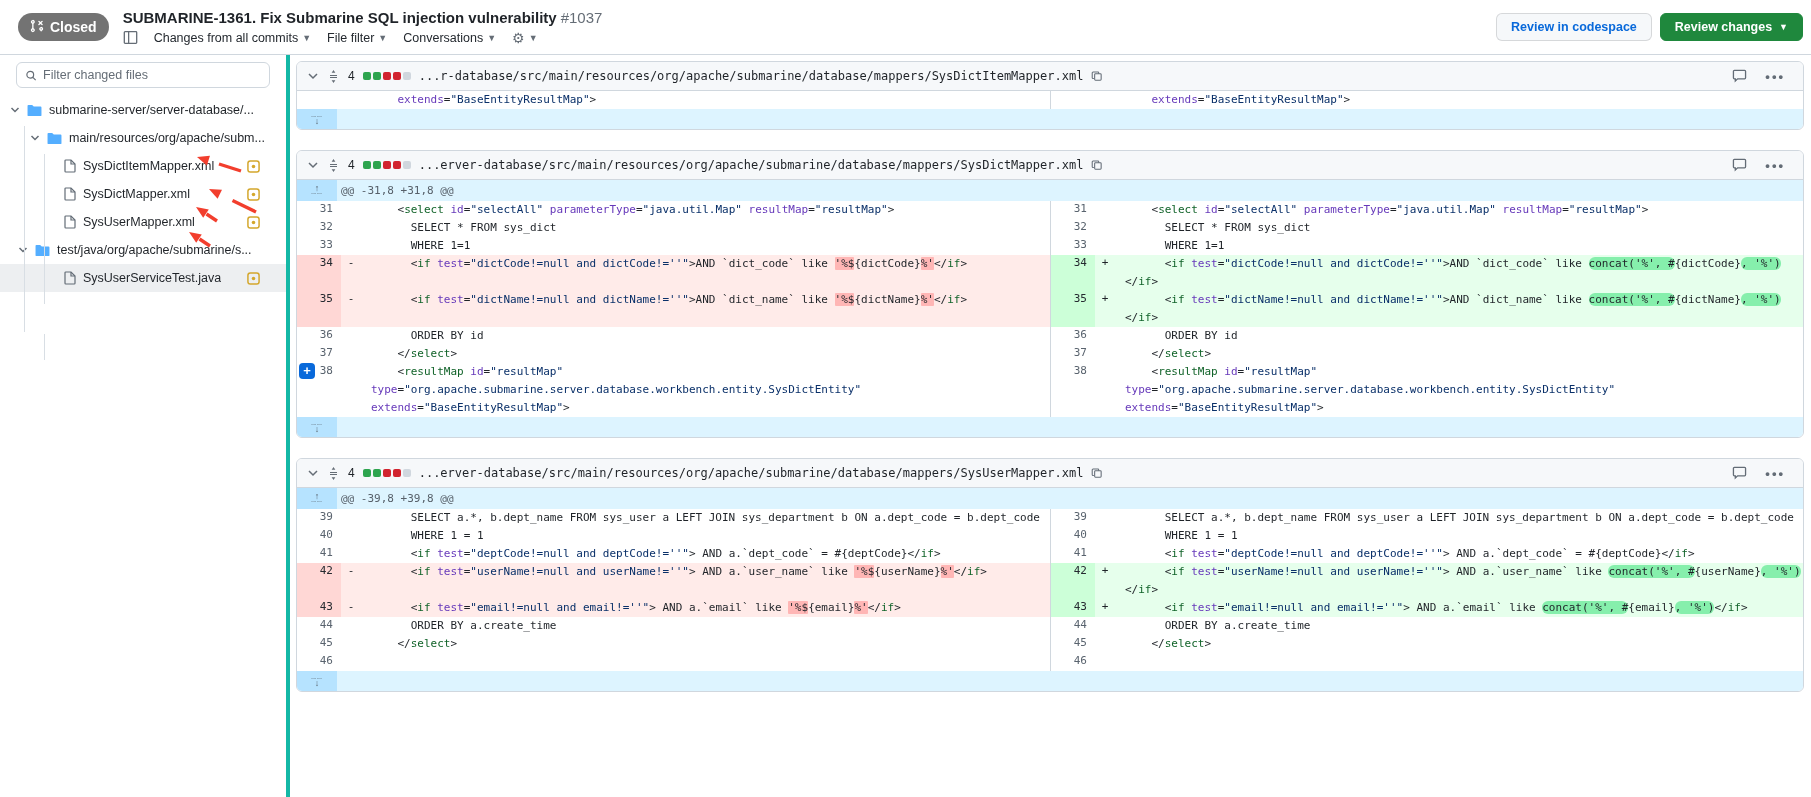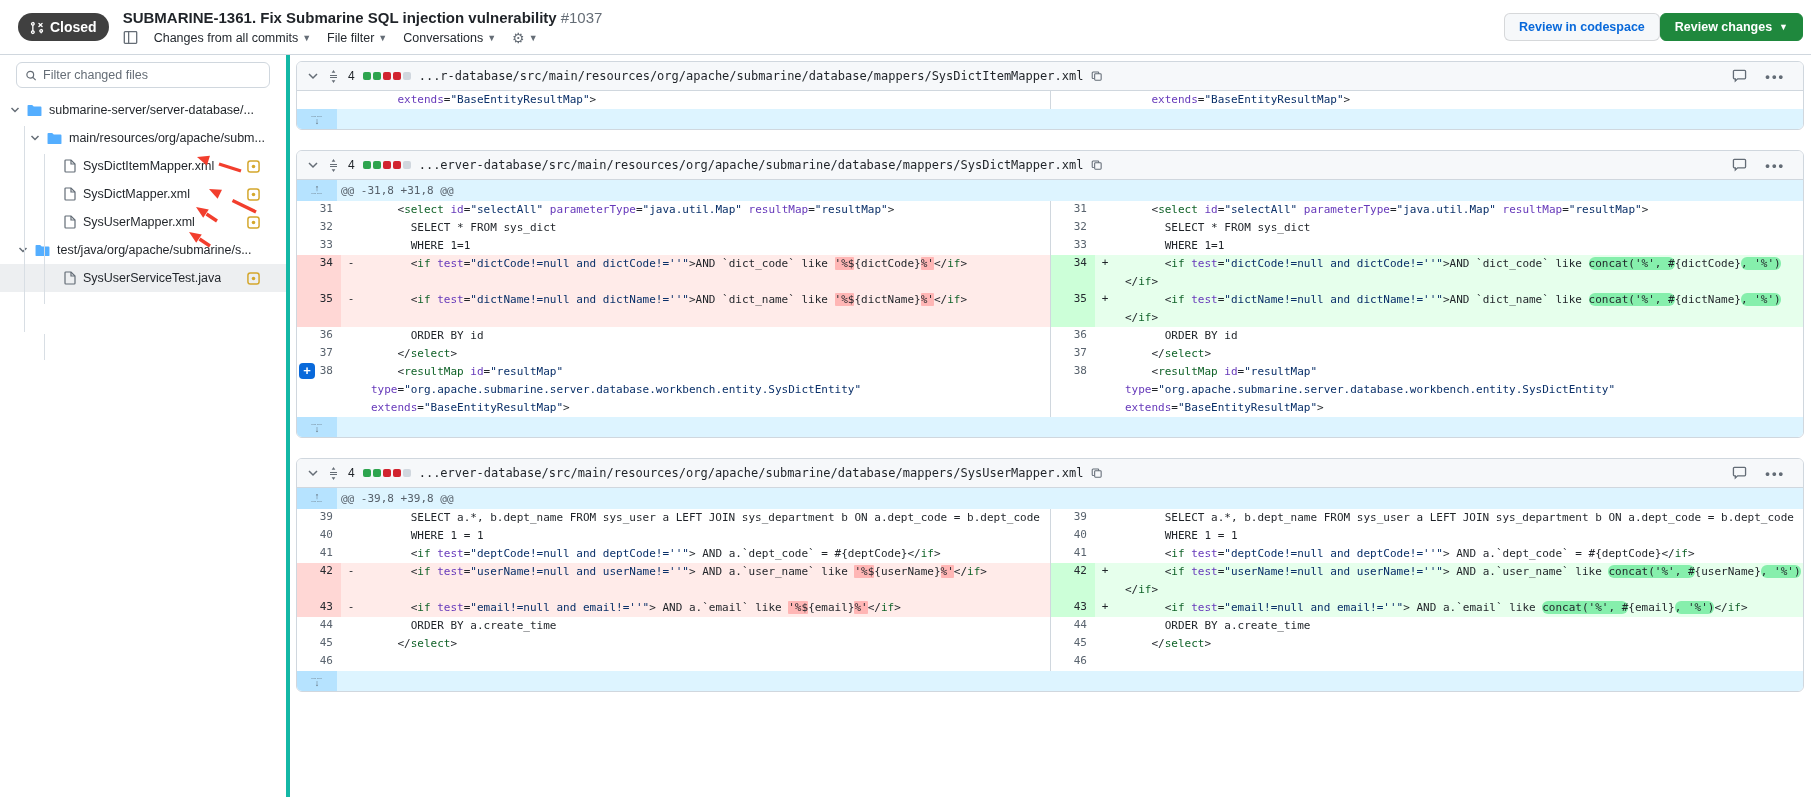--- a/index.html
+++ b/index.html
@@ -1,29 +1,29 @@
 <!DOCTYPE html>
 <html><head>
 <meta charset="utf-8">
 <style>
   * { box-sizing: border-box; margin: 0; padding: 0; }
   html,body { width:1811px; height:797px; background:#fff; font-family:"Liberation Sans", sans-serif; color:#1f2328; overflow:hidden; }
 
   
   .pr-header { height:55px; border-bottom:1px solid #d0d7de; display:flex; align-items:center; padding:0 8px 0 18px; background:#fff; }
-  .closed-badge { display:flex; align-items:flex-end; gap:6px; background:#404040; color:#fff; font-weight:700; font-size:14px; padding:6px 12px; border-radius:16px; flex:0 0 auto; }
+  .closed-badge { display:flex; align-items:flex-start; gap:6px; background:#737373; color:#fff; font-weight:700; font-size:14px; padding:6px 12px; border-radius:16px; flex:0 0 auto; }
   .closed-badge svg { display:block; }
   .title-col { margin-left:14px; flex:1 1 auto; min-width:0; }
   .pr-title { font-size:15px; font-weight:700; white-space:nowrap; }
   .pr-number { color:#656d76; font-weight:400; margin-left:4px; }
   .toolbar { display:flex; align-items:center; gap:16px; margin-top:4px; font-size:12.5px; color:#24292f; }
   .tb-item { display:flex; align-items:center; gap:4px; cursor:pointer; }
   .caret { font-size:9px; color:#656d76; }
   .icon-btn { display:flex; align-items:center; color:#656d76; }
-  .hdr-buttons { display:flex; align-items:center; flex:0 0 auto; }
+  .hdr-buttons { display:flex; gap:8px; align-items:center; flex:0 0 auto; }
   .btn { font-size:12.5px; font-weight:600; border-radius:6px; padding:6px 14px; border:1px solid rgba(31,35,40,0.15); cursor:pointer; }
   .btn-codespace { background:#f6f8fa; color:#0969da; }
   .btn-review { background:#1f883d; color:#fff; border-color:#1f883d; display:flex; align-items:center; gap:7px; }
   .btn-review .caret { color:#fff; }
 
   
   .layout { display:flex; height:742px; }
   .sidebar { width:290px; flex:0 0 290px; border-right:4px solid #14b8a6; padding-top:7px; position:relative; }
   .filter-box { margin:0 16px; height:26px; border:1px solid #d0d7de; border-radius:6px; display:flex; align-items:center; padding:0 8px; gap:6px; background:#fff; }
   .filter-box input { border:none; outline:none; font-size:12.5px; width:100%; color:#1f2328; background:transparent; font-family:"Liberation Sans", sans-serif; }

